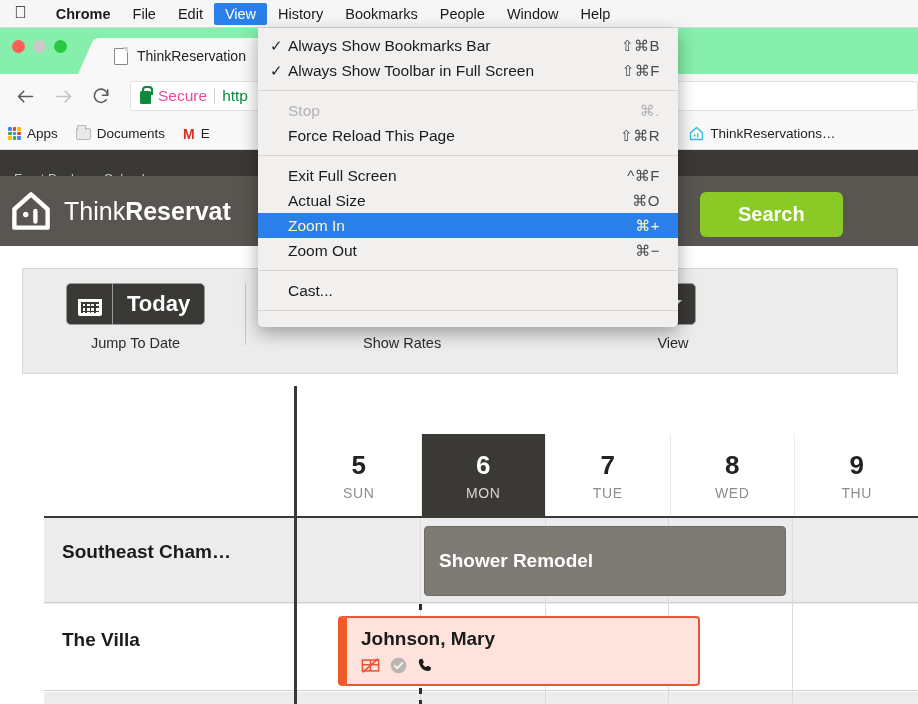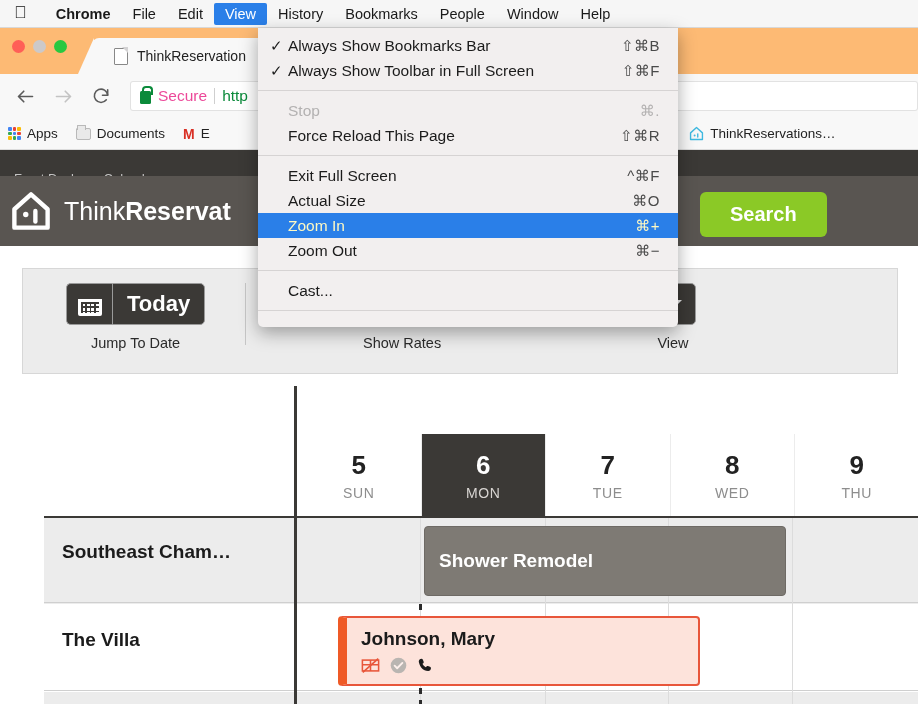--- a/index.html
+++ b/index.html
@@ -26,21 +26,21 @@
   }
   .macbar .mitem {
     font-size: 14.5px; color: #1a1a1a; padding: 3px 11px; white-space: nowrap;
   }
   .macbar .mitem.bold { font-weight: bold; }
   .macbar .mitem.active { background: #2a7fe8; color: #fff; border-radius: 2px; }
 
   
   .chrome-tabstrip {
     position: absolute; top: 28px; left: 0; width: 918px; height: 46px;
-    background: #fdba74;
+    background: #86efac;
   }
   .traffic { position: absolute; top: 12px; left: 12px; display: flex; gap: 8px; }
   .traffic i { width: 13px; height: 13px; border-radius: 50%; display: block; }
   .traffic .r { background: #ff5f57; }
   .traffic .y { background: #ccc9c9; }
   .traffic .g { background: #28c840; }
 
   .tab {
     position: absolute; left: 92px; top: 10px; height: 36px; width: 300px;
     background: #f8f8f8;
@@ -134,21 +134,21 @@
     background: #595551;
     display: flex; align-items: center; padding-left: 10px;
   }
   .logo-wrap { display: flex; align-items: center; gap: 12px; }
   .logo-mark { width: 42px; height: 42px; flex: none; }
   .logo-text { font-size: 25px; color: #fff; white-space: nowrap; }
   .logo-text b { font-weight: bold; }
   .search-btn {
     position: absolute; left: 700px; top: 192px;
     background: #8bc926; color: #fff; font-weight: bold; font-size: 20px;
-    border: none; border-radius: 6px; padding: 11px 30px; cursor: pointer;
+    border: none; border-radius: 6px; padding: 11px 38px; cursor: pointer;
   }
 
   
   .app-toolbar {
     position: absolute; top: 246px; left: 0; width: 918px; height: 140px;
     background: #ffffff;
   }
   .toolbar-card {
     position: absolute; left: 22px; top: 22px; width: 876px; height: 106px;
     background: #ececec; border: 1px solid #d7d7d7;

